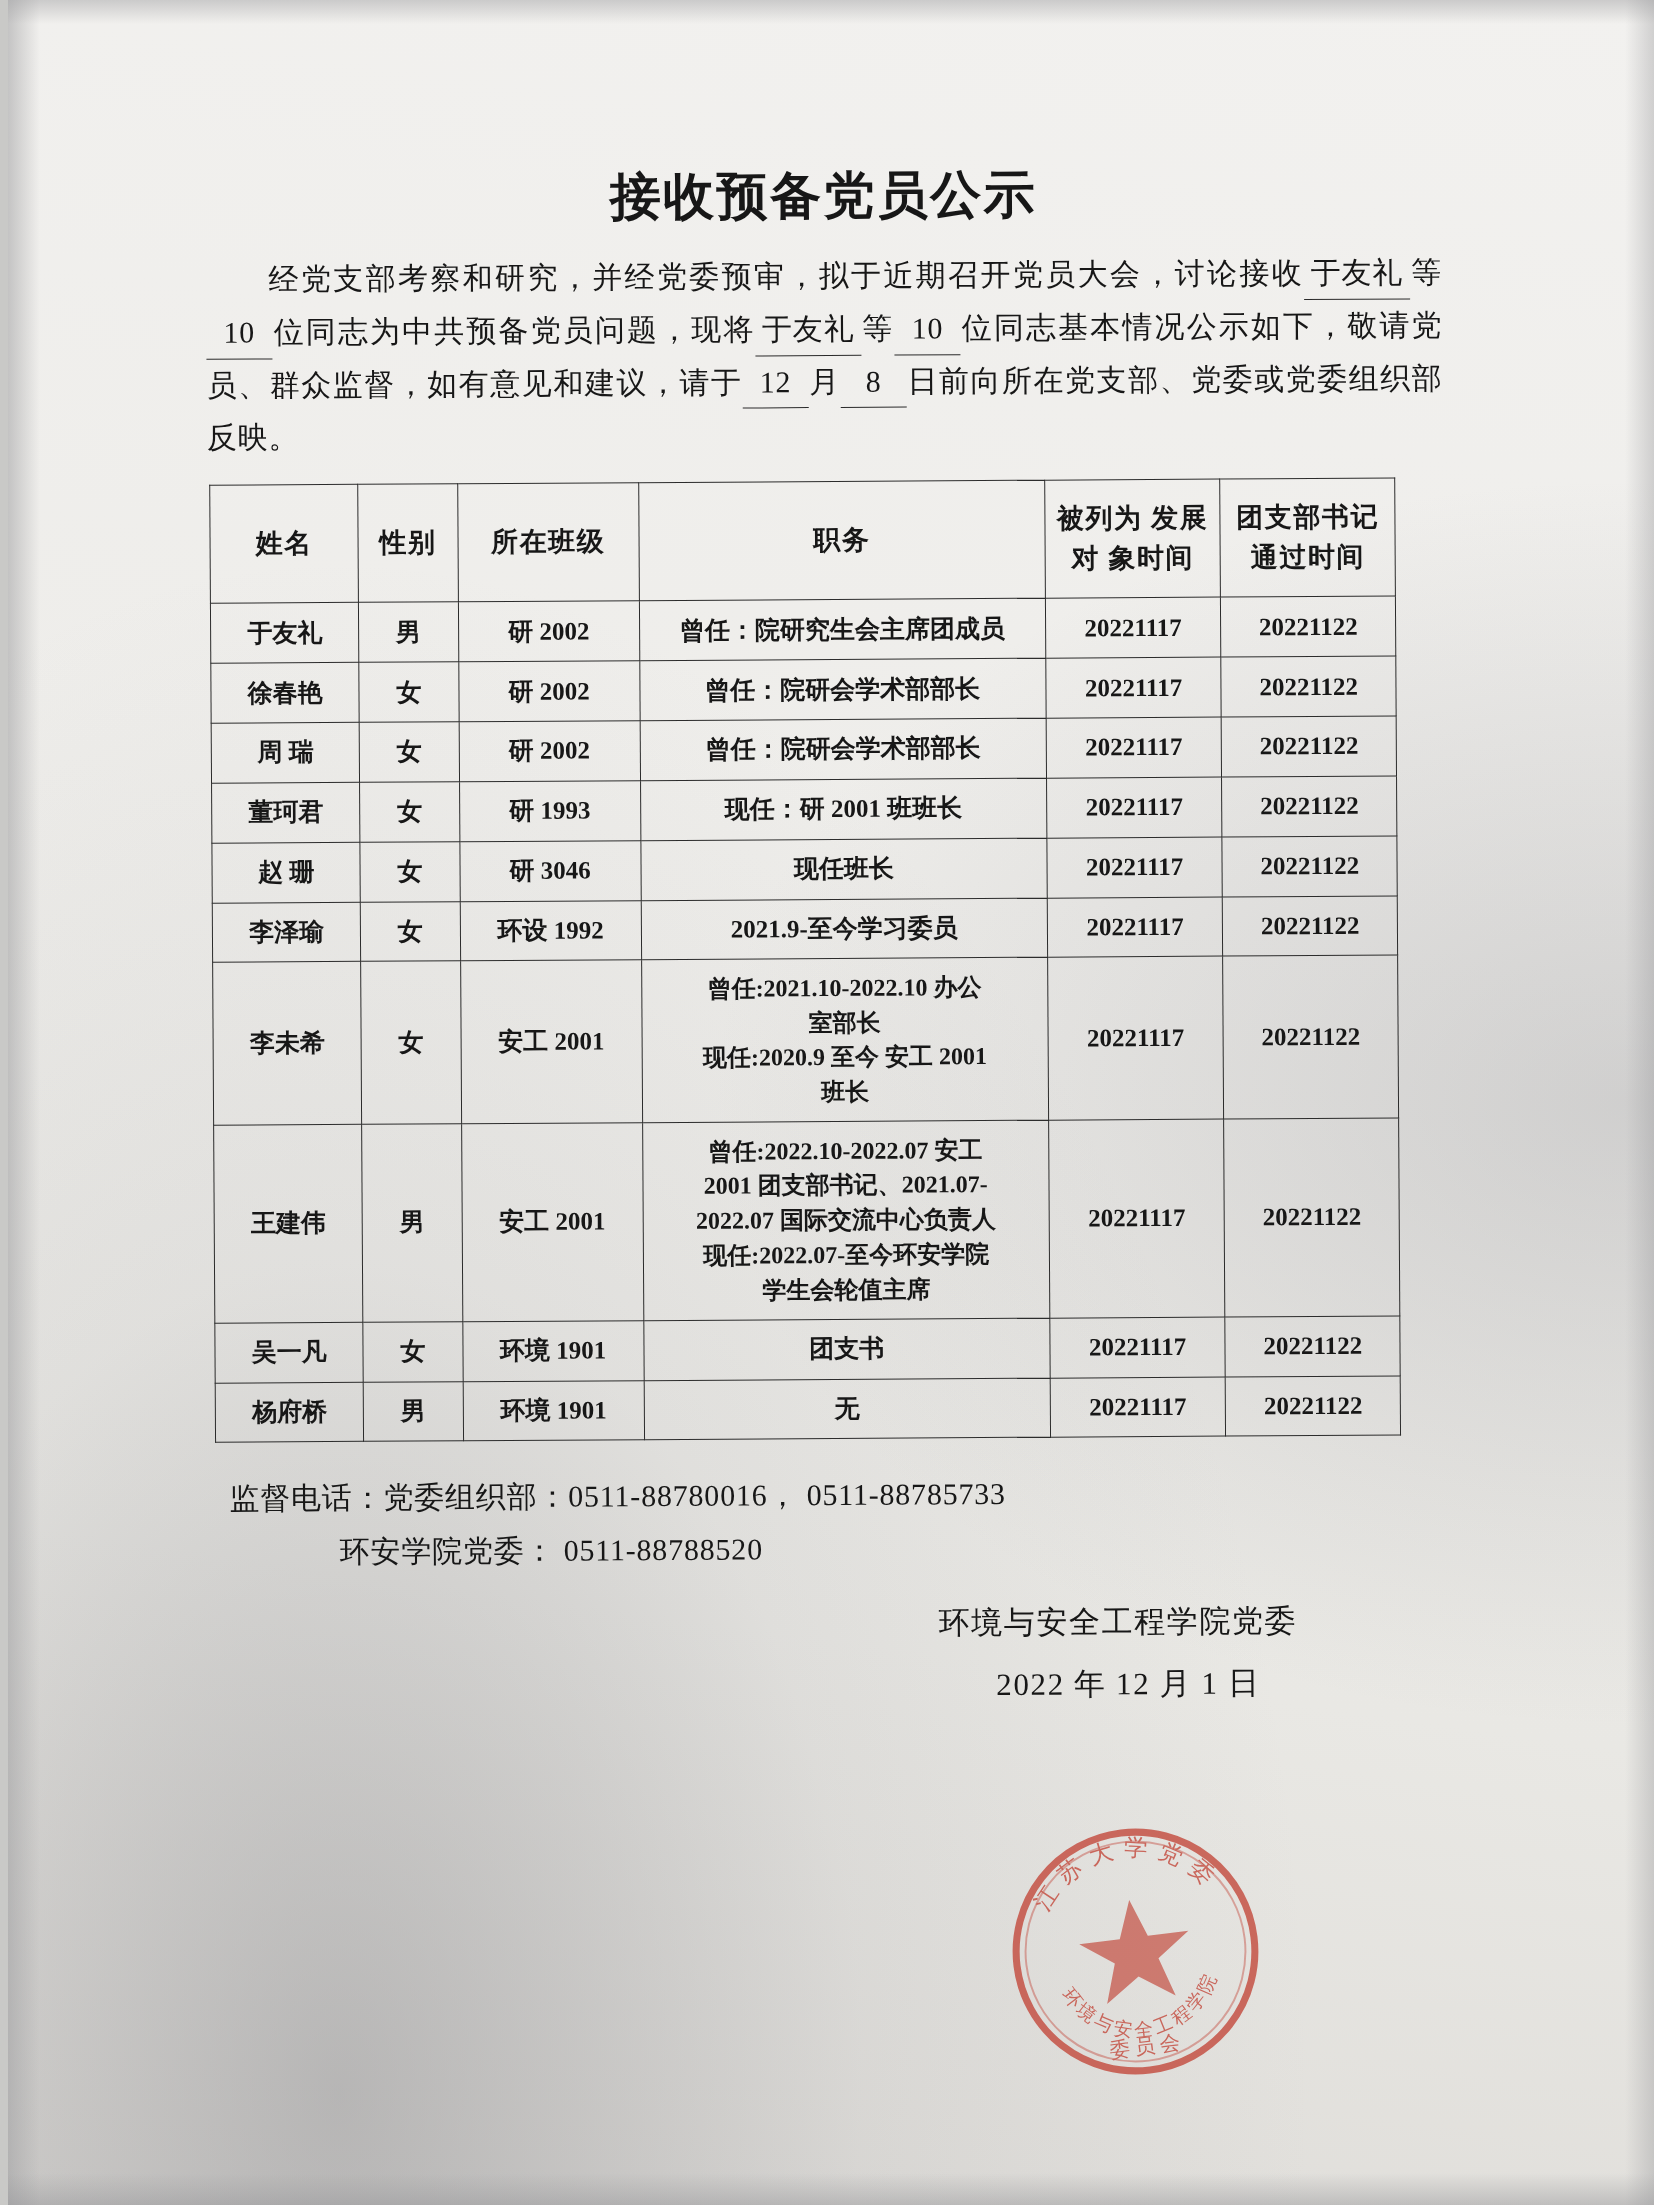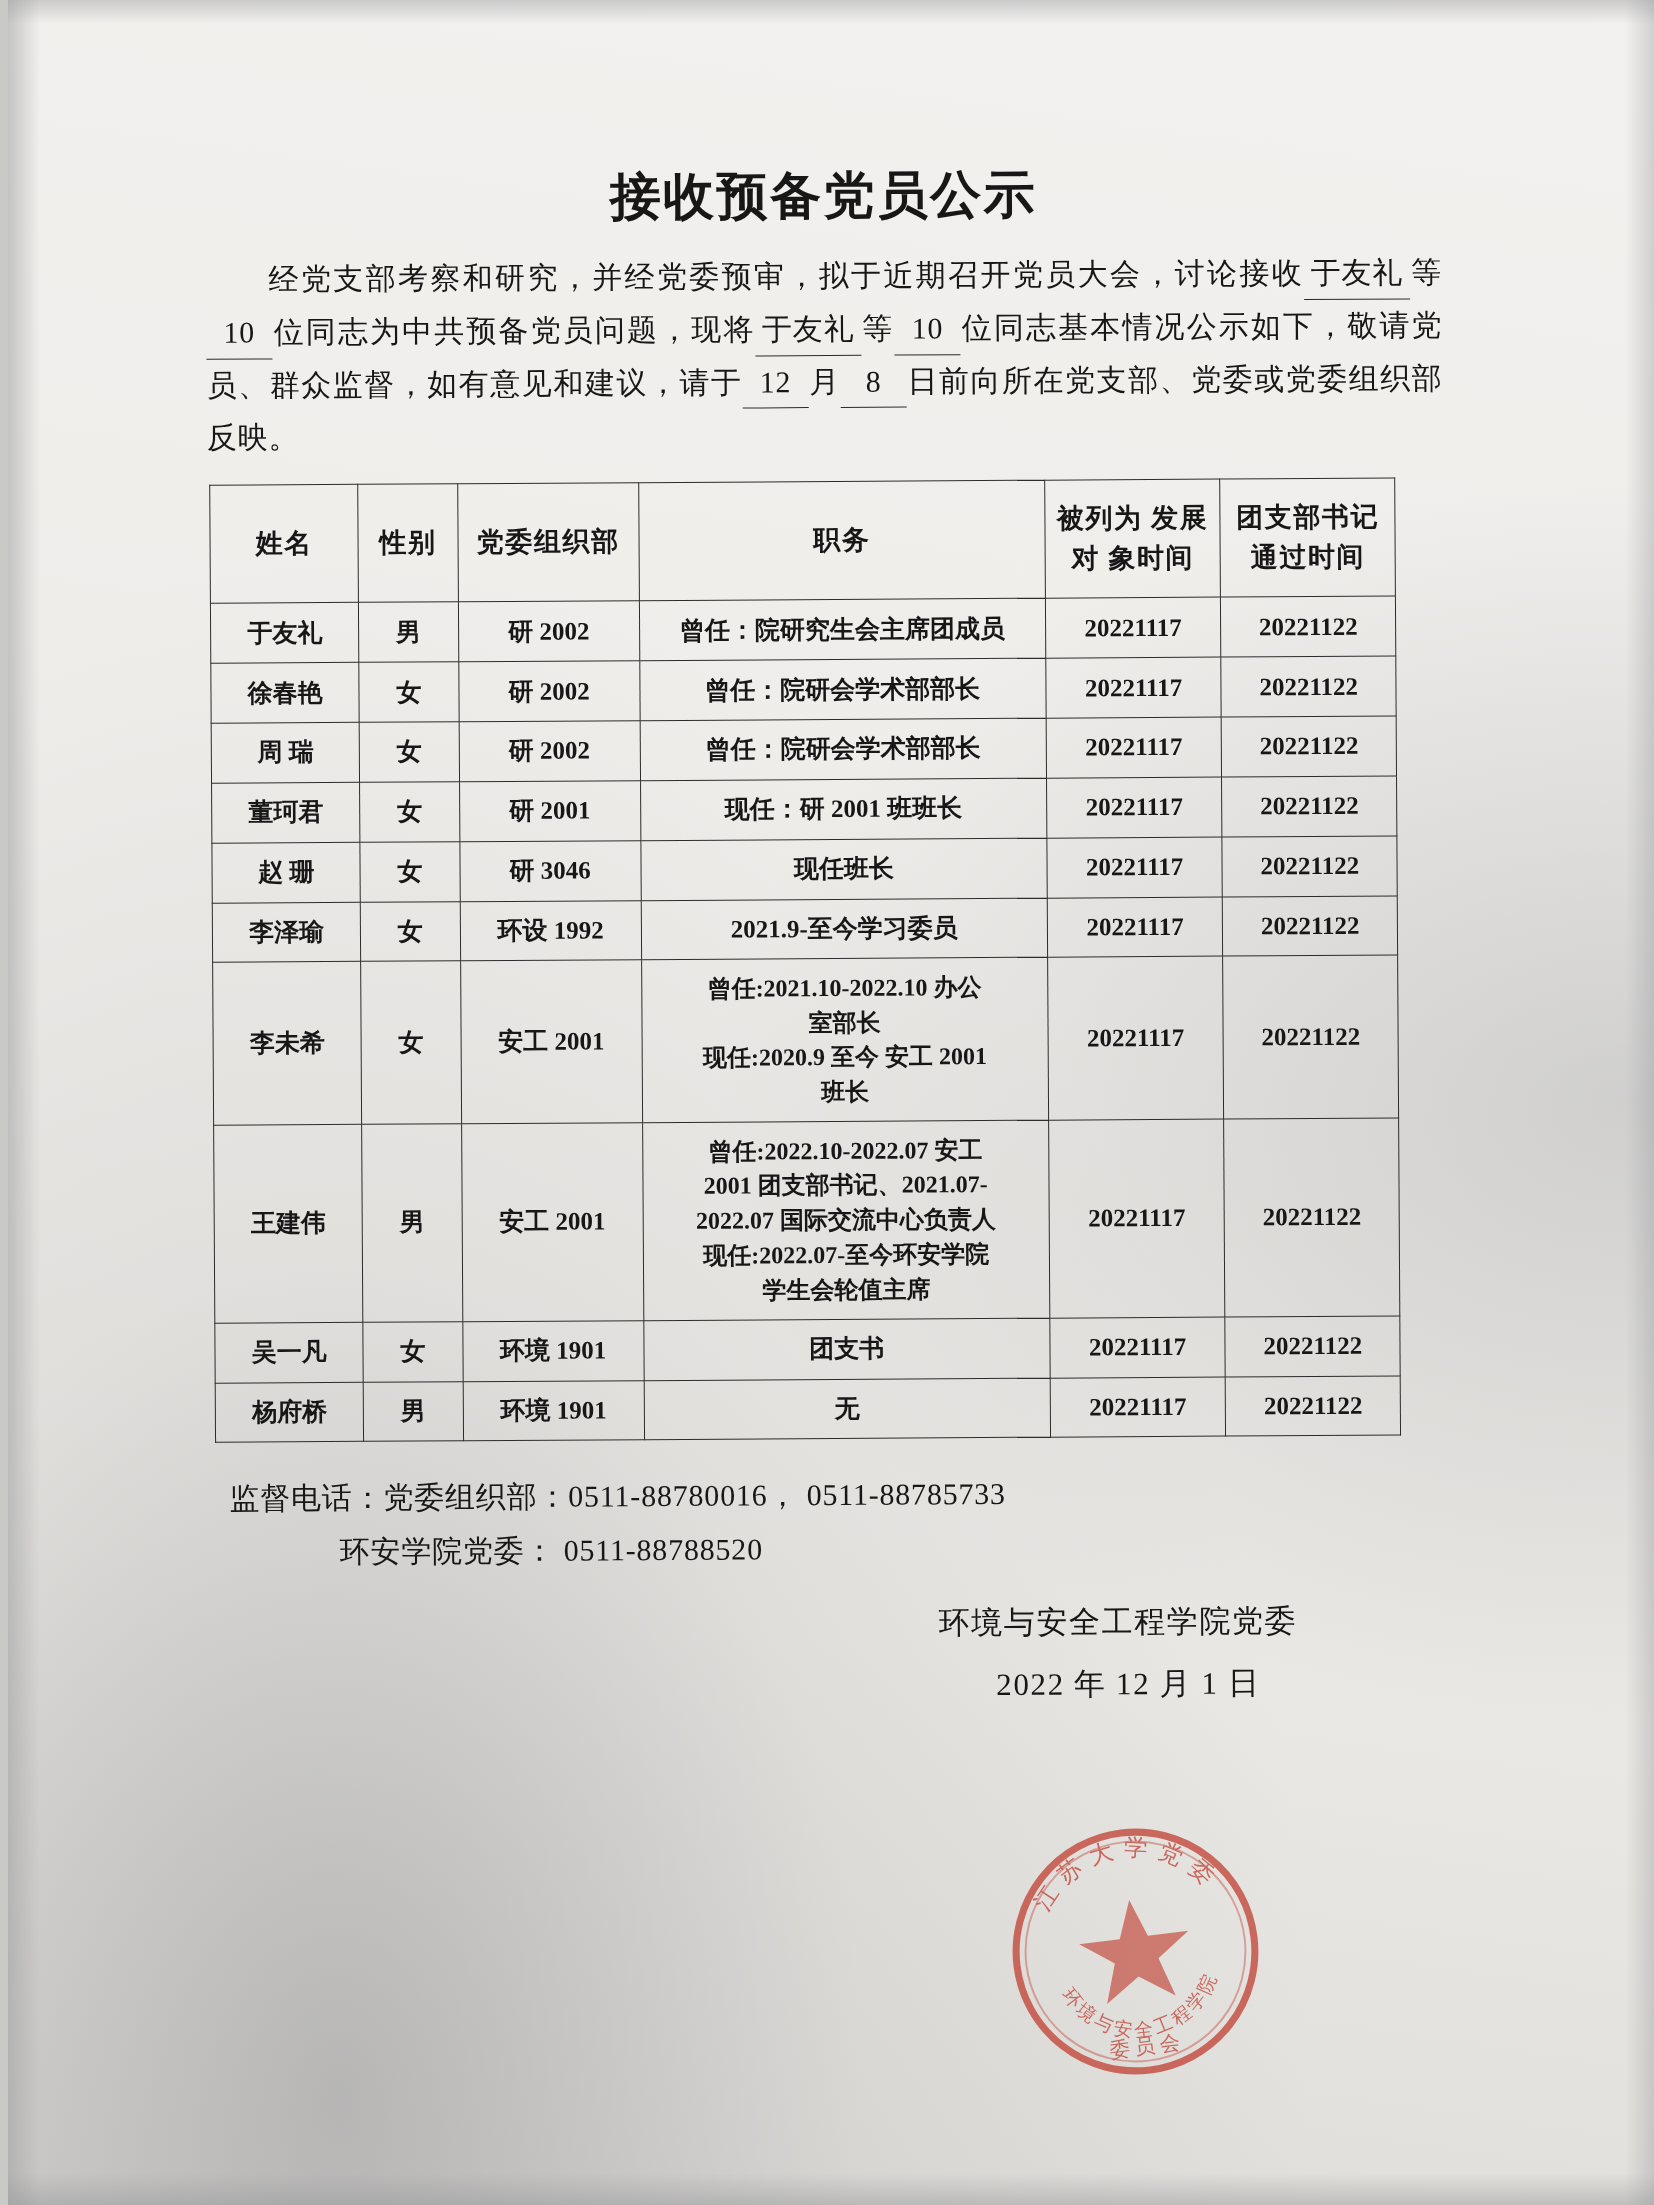--- a/index.html
+++ b/index.html
@@ -177,21 +177,21 @@
             <col class="col-sex">
             <col class="col-class">
           <col class="col-duty">
             <col class="col-date1">
             <col class="col-date2">
         </colgroup>
         <thead>
           <tr>
             <th>姓名</th>
             <th>性别</th>
-            <th>党委组织部</th>
+            <th>所在班级</th>
             <th>职务</th>
             <th>
               <span class="l">被列为</span>
               <span class="l">发展对</span>
               <span class="l">象时间</span>
             </th>
             <th>
               <span class="l">团支部书记</span>
               <span class="l">通过时间</span>
             </th>
@@ -222,21 +222,21 @@
             <td>女</td>
             <td>研 2002</td>
             <td>曾任：院研会学术部部长</td>
             <td>20221117</td>
             <td>20221122</td>
           </tr>
 
           <tr>
             <td>董珂君</td>
             <td>女</td>
-            <td>研 2001</td>
+            <td>研 1993</td>
             <td>现任：研 2001 班班长</td>
             <td>20221117</td>
             <td>20221122</td>
           </tr>
 
           <tr>
             <td>赵  珊</td>
             <td>女</td>
             <td>研 3046</td>
             <td>现任班长</td>

